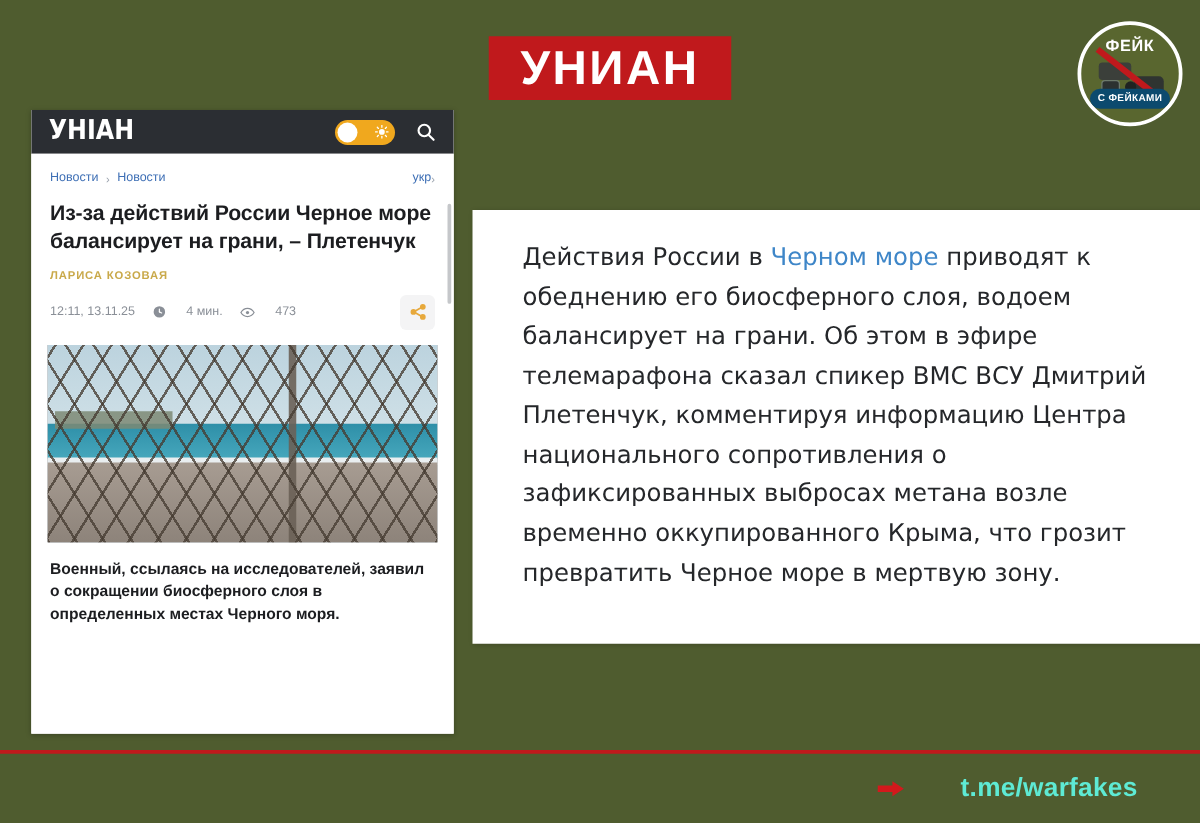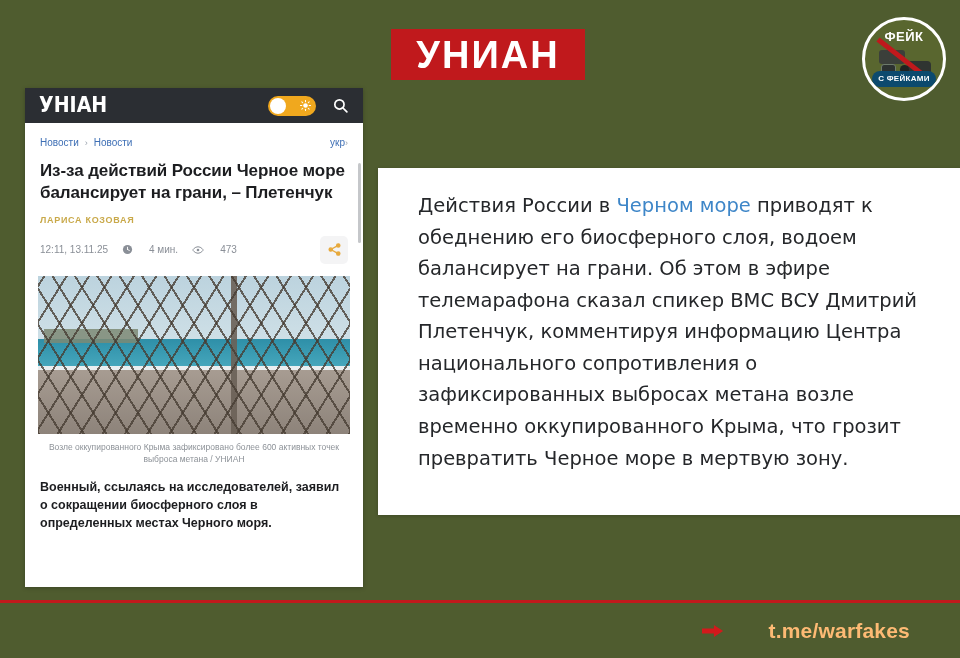--- a/index.html
+++ b/index.html
@@ -386,21 +386,21 @@
     top: 603px;
     bottom: 0;
     display: flex;
     align-items: center;
     justify-content: flex-end;
     padding-right: 50px;
     gap: 12px;
   }
   .footer-arrow { width: 22px; height: 16px; }
   .footer-handle {
-    color: #fdba74;
+    color: #5eead4;
     font-size: 21px;
     font-weight: bold;
     letter-spacing: 0.2px;
     margin-left: 32px;
   }
 </style>
 </head>
 <body>
 
 <div class="stage">
@@ -508,21 +508,20 @@
       <div class="photo">
         <div class="ph-sky"></div>
         <div class="ph-sea"></div>
         <div class="ph-surf"></div>
         <div class="ph-beach"></div>
         <div class="ph-pier"></div>
         <div class="ph-post p1"></div>
         <div class="ph-fence"></div>
       </div>
 
-      <div class="caption">Возле оккупированного Крыма зафиксировано более 600 активных точек выброса метана / УНИАН</div>
 
       <p class="lead">Военный, ссылаясь на исследователей, заявил о сокращении биосферного слоя в определенных местах Черного моря.</p>
 
     </div>
   </div>
 
   <div class="quote-panel">
     <p class="quote-text">
       <span>Действия России в </span><span class="link">Черном море</span><span> приводят к обеднению его биосферного слоя, водоем балансирует на грани. Об этом в эфире телемарафона сказал спикер ВМС ВСУ Дмитрий Плетенчук, комментируя информацию Центра национального сопротивления о зафиксированных выбросах метана возле временно оккупированного Крыма, что грозит превратить Черное море в мертвую зону.</span>
     </p>

